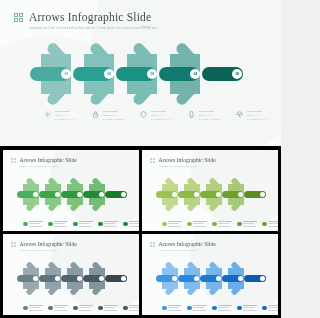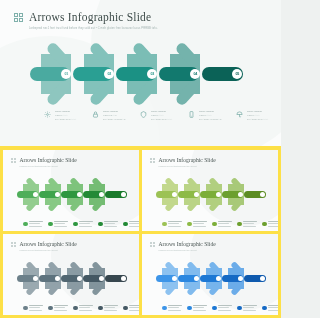--- a/index.html
+++ b/index.html
@@ -2,21 +2,21 @@
 <html><head>
 <meta charset="utf-8">
 <style>
   * { box-sizing: border-box; margin: 0; padding: 0; }
   html, body {
     width: 281px; height: 318px;
     font-family: "Liberation Sans", sans-serif;
     background: #eef1f0;
     overflow: hidden;
   }
-  .page { position: relative; width: 281px; height: 318px; background: #fde047; }
+  .page { position: relative; width: 281px; height: 318px; background: #000000; }
 
   
   .hero {
     position: absolute; left: 0; top: 0; width: 281px; height: 146px;
     background: #fbfcfc; overflow: hidden;
   }
   .hero-arc {
     position: absolute; right: -40px; top: -70px;
     width: 230px; height: 230px; border-radius: 50%;
     background: #f4f7f6;

